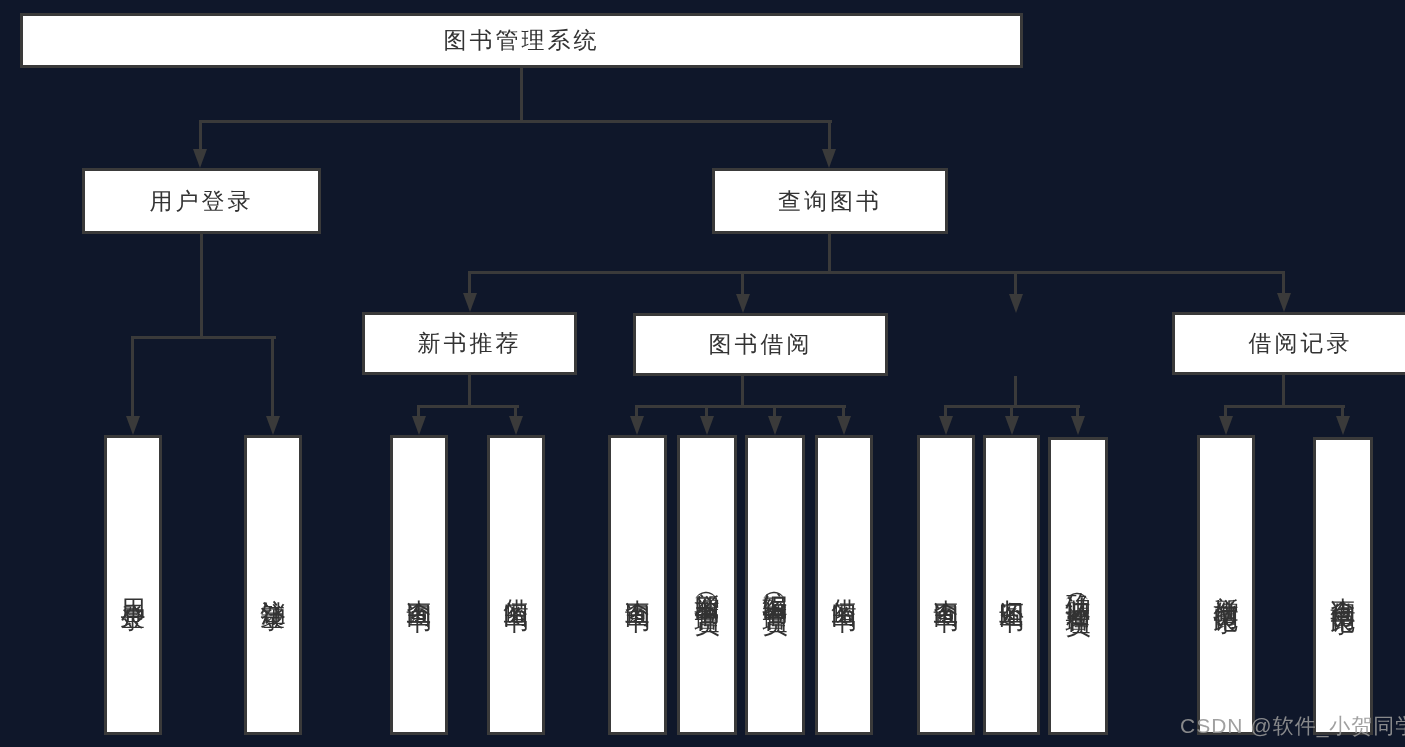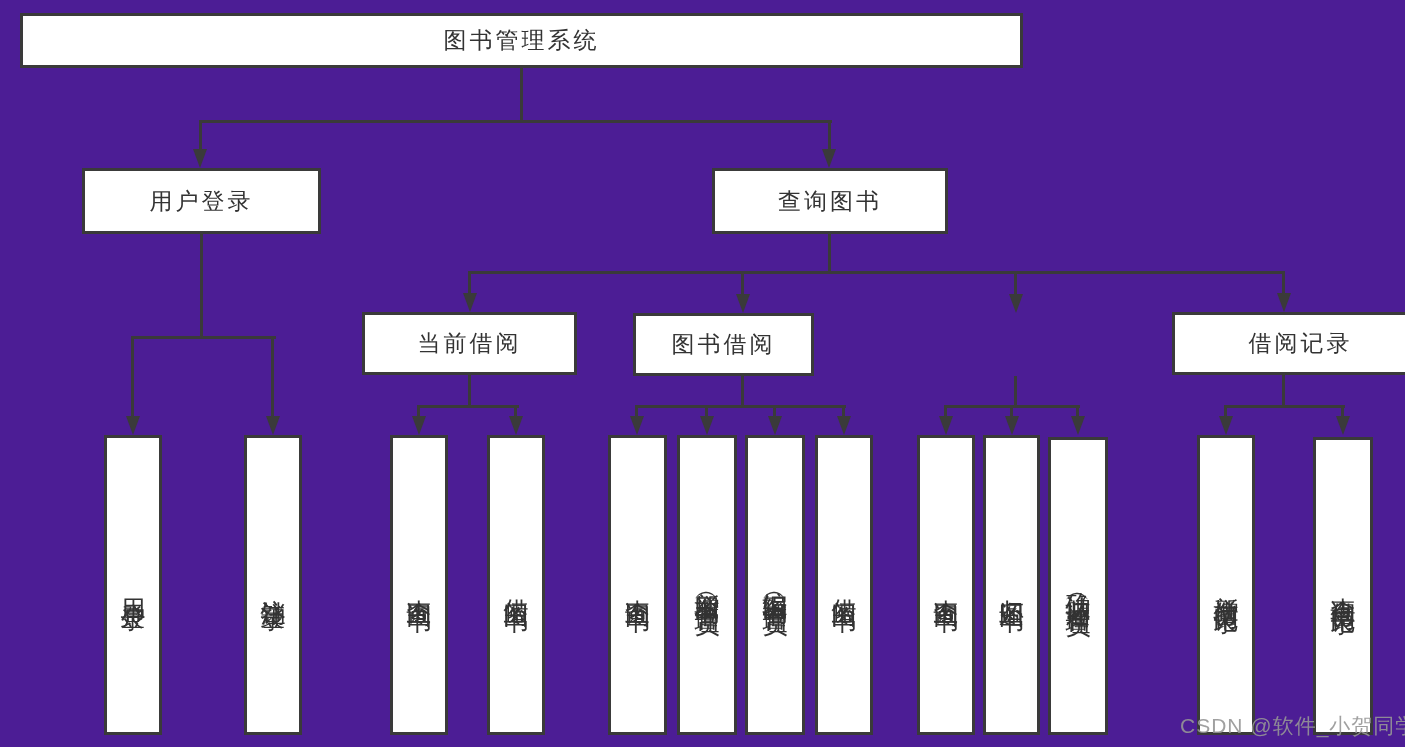--- a/index.html
+++ b/index.html
@@ -1,19 +1,19 @@
 <!DOCTYPE html>
 <html><head>
 <meta charset="utf-8">
 <style>
   html,body{margin:0;padding:0;background:#ffffff;}
   #canvas{
     position:relative;
     width:1405px;height:747px;
-    background:#4c1d95;
+    background:#0f172a;
     font-family:"Liberation Sans","DejaVu Sans",sans-serif;
     overflow:hidden;
   }
   .box{
     position:absolute;
     box-sizing:border-box;
     border:3px solid #3a3a3a;
     background:#ffffff;
     color:#333333;
     display:flex;
@@ -81,22 +81,22 @@
   <div class="line" style="left:469px;top:271px;width:816px;height:3px;"></div>
   <div class="line" style="left:468px;top:271px;width:3px;height:24px;"></div>
   <div class="arrowhead" style="left:463px;top:293px;"></div>
   <div class="line" style="left:741px;top:271px;width:3px;height:24px;"></div>
   <div class="arrowhead" style="left:736px;top:294px;"></div>
   <div class="line" style="left:1014px;top:271px;width:3px;height:24px;"></div>
   <div class="arrowhead" style="left:1009px;top:294px;"></div>
   <div class="line" style="left:1282px;top:271px;width:3px;height:24px;"></div>
   <div class="arrowhead" style="left:1277px;top:293px;"></div>
 
-  <div class="box hlabel" style="left:362px;top:312px;width:215px;height:63px;">当前借阅</div>
-  <div class="box hlabel" style="left:633px;top:313px;width:181px;height:63px;">图书借阅</div>
+  <div class="box hlabel" style="left:362px;top:312px;width:215px;height:63px;">新书推荐</div>
+  <div class="box hlabel" style="left:633px;top:313px;width:255px;height:63px;">图书借阅</div>
   <div class="box hlabel" style="left:1172px;top:312px;width:257px;height:63px;">借阅记录</div>
 
   <div class="line" style="left:468px;top:375px;width:3px;height:32px;"></div>
   <div class="line" style="left:418px;top:405px;width:101px;height:3px;"></div>
   <div class="line" style="left:417px;top:405px;width:3px;height:13px;"></div>
   <div class="arrowhead" style="left:412px;top:416px;"></div>
   <div class="line" style="left:514px;top:405px;width:3px;height:13px;"></div>
   <div class="arrowhead" style="left:509px;top:416px;"></div>
 
   <div class="line" style="left:741px;top:376px;width:3px;height:31px;"></div>

